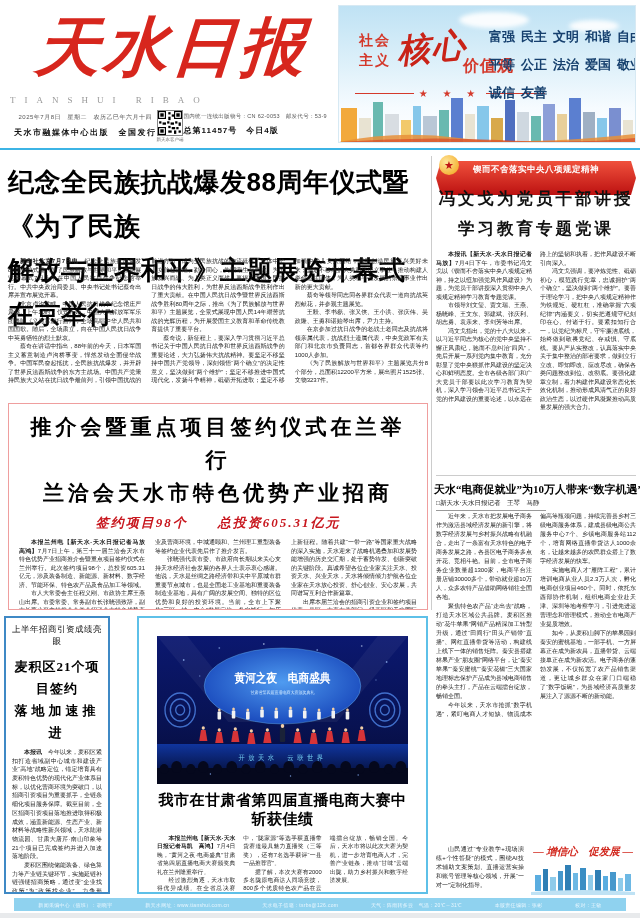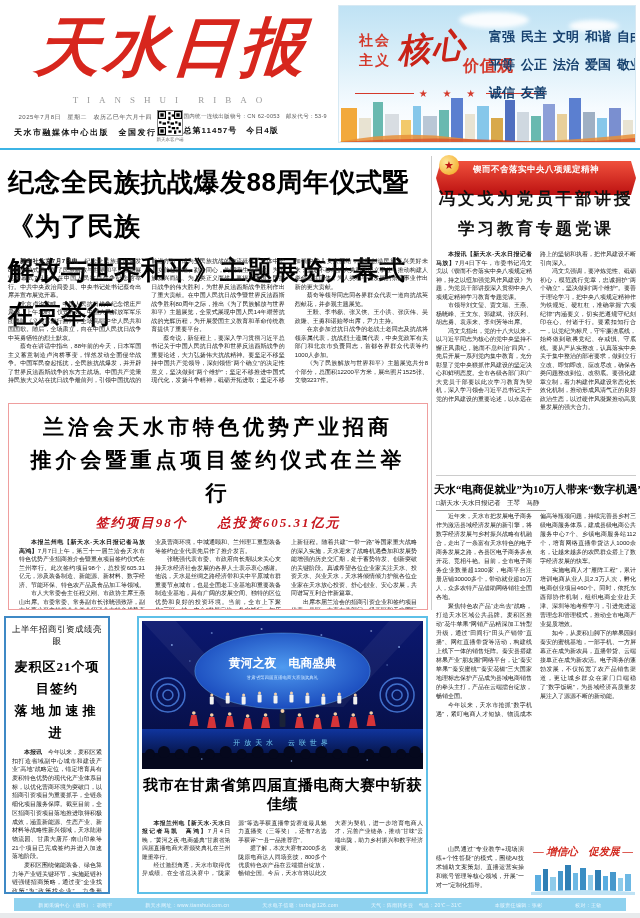--- a/index.html
+++ b/index.html
@@ -4,21 +4,21 @@
 <style>
   *{margin:0;padding:0;box-sizing:border-box}
   html,body{width:640px}
   body{background:#e8eaec;font-family:"Liberation Sans",sans-serif;color:#1a1a1a}
   .paper{position:relative;width:640px;height:913px;background:#fff;overflow:hidden}
 
   
   .masthead-title{position:absolute;left:10px;top:2px;width:324px;text-align:center;
     font-family:"Liberation Serif",serif;font-weight:900;font-style:italic;
     font-size:64px;letter-spacing:4px;color:#d7261d;transform:skewX(-4deg);line-height:92px;white-space:nowrap}
-  .masthead-pinyin{position:absolute;left:10px;top:95px;width:324px;text-align:center;
+  .masthead-pinyin{position:absolute;left:10px;top:95px;width:324px;text-align:left;
     font-family:"Liberation Serif",serif;font-size:9px;letter-spacing:9px;color:#9a9a9a}
   .info-row{position:absolute;left:14px;top:110px;width:412px;display:flex;align-items:flex-start;}
   .info-left{margin-top:3px;text-align:center}
   .info-left .l1{font-size:6px;color:#555;letter-spacing:.5px}
   .info-left .l2{font-size:8px;font-weight:bold;color:#111;letter-spacing:1.5px;margin-top:5px}
   .qr-wrap{text-align:center}
   .qr{width:26px;height:26px;border:1px solid #888;background:#fff}
   .qr-caption{font-size:4.5px;color:#666;margin-top:1px}
   .info-right{margin-top:3px}
   .info-right .l1{font-size:5.5px;color:#555;letter-spacing:.3px}
@@ -63,21 +63,21 @@
   .maiji-box{position:absolute;left:4px;top:616px;width:106px;height:278px;
     border:2px solid #3f89c5;padding:6px 6px 4px;overflow:hidden;background:#fff}
   .maiji-kicker{font-size:8.5px;text-align:center;color:#111;letter-spacing:.5px}
   .maiji-h{font-family:"Liberation Serif",serif;font-weight:900;font-size:13px;
     text-align:center;line-height:22px;letter-spacing:1px;margin-top:8px;color:#000}
   .maiji-h .sp{letter-spacing:4px}
   .maiji-body{margin-top:4px;height:192px;overflow:hidden;font-size:6px;line-height:1.45;text-align:justify;color:#222}
 
   
   .photo-box{position:absolute;left:137px;top:616px;width:291px;height:278px;
-    border:2px solid #5ec0e8;padding:3px;overflow:hidden;background:#fff}
+    border:2px solid #5ec0e8;padding:18px;overflow:hidden;background:#fff}
   .stage-photo{display:block;width:100%;height:148px}
   .photo-h{margin-top:7px;font-size:15px;font-weight:900;text-align:center;letter-spacing:.5px;color:#000}
   .photo-body{margin-top:5px;height:90px;overflow:hidden;columns:3;column-gap:8px;
     font-size:5.8px;line-height:1.45;text-align:justify;color:#222}
 
   
   .v-divider{position:absolute;left:431px;top:156px;width:1px;height:454px;background:#ccc}
   .party-banner{position:absolute;left:436px;top:161px;width:200px;height:34px;
     background:linear-gradient(180deg,#f0513c,#bc1111);color:#fff;font-size:8.5px;font-weight:bold;
     line-height:17px;text-align:center;letter-spacing:.5px;
@@ -221,22 +221,22 @@
     <p>蔡奇在讲话中指出，88年前的今天，日本军国主义蓄意制造卢沟桥事变，悍然发动全面侵华战争。中国军民奋起抵抗，全民族抗战爆发，并开辟了世界反法西斯战争的东方主战场。中国共产党秉持民族大义站在抗日战争最前列，引领中国抗战的前进方向，成为全民族抗战的中流砥柱。全体中华儿女前赴后继、勠力同心，为国家生存而战、为民族复兴而战、为人类正义而战，赢得了中国人民抗日战争的伟大胜利，为世界反法西斯战争胜利作出了重大贡献。在中国人民抗日战争暨世界反法西斯战争胜利80周年之际，推出《为了民族解放与世界和平》主题展览，全景式展现中国人民14年艰苦抗战的光辉历程，为开展爱国主义教育和革命传统教育提供了重要平台。</p>
     <p>蔡奇说，新征程上，要深入学习贯彻习近平总书记关于中国人民抗日战争和世界反法西斯战争的重要论述，大力弘扬伟大抗战精神。要坚定不移坚持中国共产党领导，深刻领悟“两个确立”的决定性意义，坚决做到“两个维护”；坚定不移推进中国式现代化，发扬斗争精神，砥砺开拓进取；坚定不移加强中华儿女大团结，携手创造民族复兴美好未来；坚定不移维护人类和平正义事业，推动构建人类命运共同体，为人类和平与发展的崇高事业作出新的更大贡献。</p>
     <p>蔡奇等领导同志同各界群众代表一道向抗战英烈献花，并参观主题展览。</p>
     <p>王毅、李书磊、张又侠、王小洪、张庆伟、吴政隆、王勇和谌贻琴出席，尹力主持。</p>
     <p>在京参加过抗日战争的老战士老同志及抗战将领亲属代表，抗战烈士遗属代表，中央党政军有关部门和北京市负责同志，首都各界群众代表等约1000人参加。</p>
     <p>《为了民族解放与世界和平》主题展览共分8个部分，总面积12200平方米，展出照片1525张、文物3237件。</p>
   </div>
 
   <div class="lanqia-box">
     <div class="lanqia-h">
+      <div>推介会暨重点项目签约仪式在兰举行</div>
       <div>兰洽会天水市特色优势产业招商</div>
-      <div>推介会暨重点项目签约仪式在兰举行</div>
     </div>
     <div class="lanqia-sub">签约项目98个　　总投资605.31亿元</div>
     <div class="lanqia-body colbody">
       <p><b>本报兰州电【新天水·天水日报记者马放　高鸿】</b><span>7月7日上午，第三十一届兰洽会天水市特色优势产业招商推介会暨重点项目签约仪式在兰州举行。此次签约项目98个，总投资605.31亿元，涉及装备制造、新能源、新材料、数字经济、节能环保、特色农产品及食品加工等领域。</span></p>
       <p>市人大常委会主任程义刚、市政协主席王燕山出席。市委常委、常务副市长张晓强致辞，副市长董小平主持推介会并介绍了全市特色优势产业及营商环境，中城通颐和、兰州理工重型装备等签约企业代表先后作了推介发言。</p>
       <p>张晓强代表市委、市政府向长期以来关心支持天水经济社会发展的各界人士表示衷心感谢。他说，天水是丝绸之路经济带和关中平原城市群重要节点城市，也是全国老工业基地和重要装备制造业基地，具有广阔的发展空间、独特的区位优势和良好的投资环境。当前，全市上下聚焦“三区一地一中心”发展定位，务实笃行、加压奋进，推动各项事业取得新进展，现代化建设迈上新征程。随着共建“一带一路”等国家重大战略的深入实施，天水迎来了战略机遇叠加和发展势能增强的历史交汇期，处于蓄势待发、创新突破的关键阶段。真诚希望各位企业家关注天水、投资天水、兴业天水，天水将倾情倾力护航各位企业家在天水放心投资、舒心创业、安心发展，共同谱写互利合作新篇章。</p>
       <p>出席本届兰洽会的招商引资企业和签约项目代表，县区、市直有关部门、经开区和天水国际陆港管委会主要负责同志等参加。</p>
     </div>
   </div>
 

